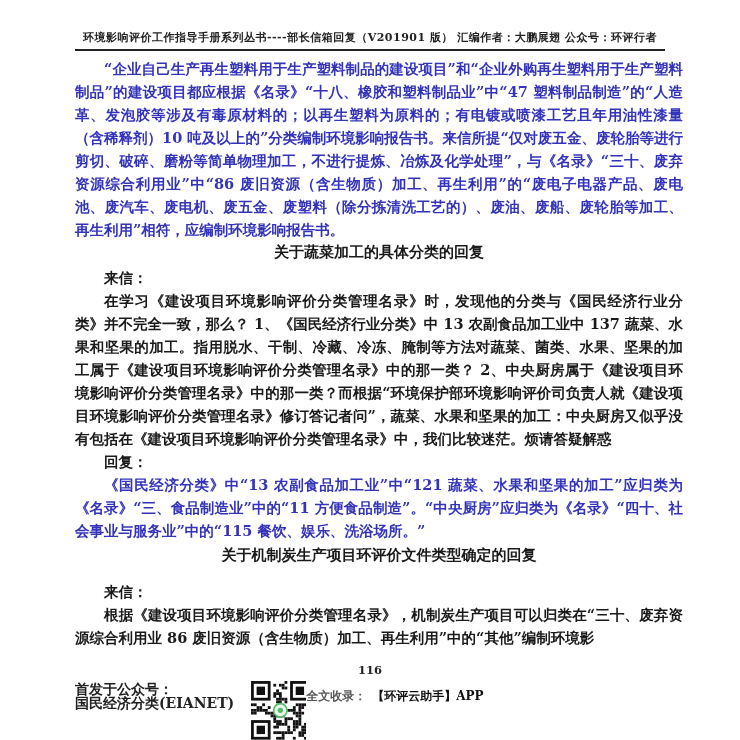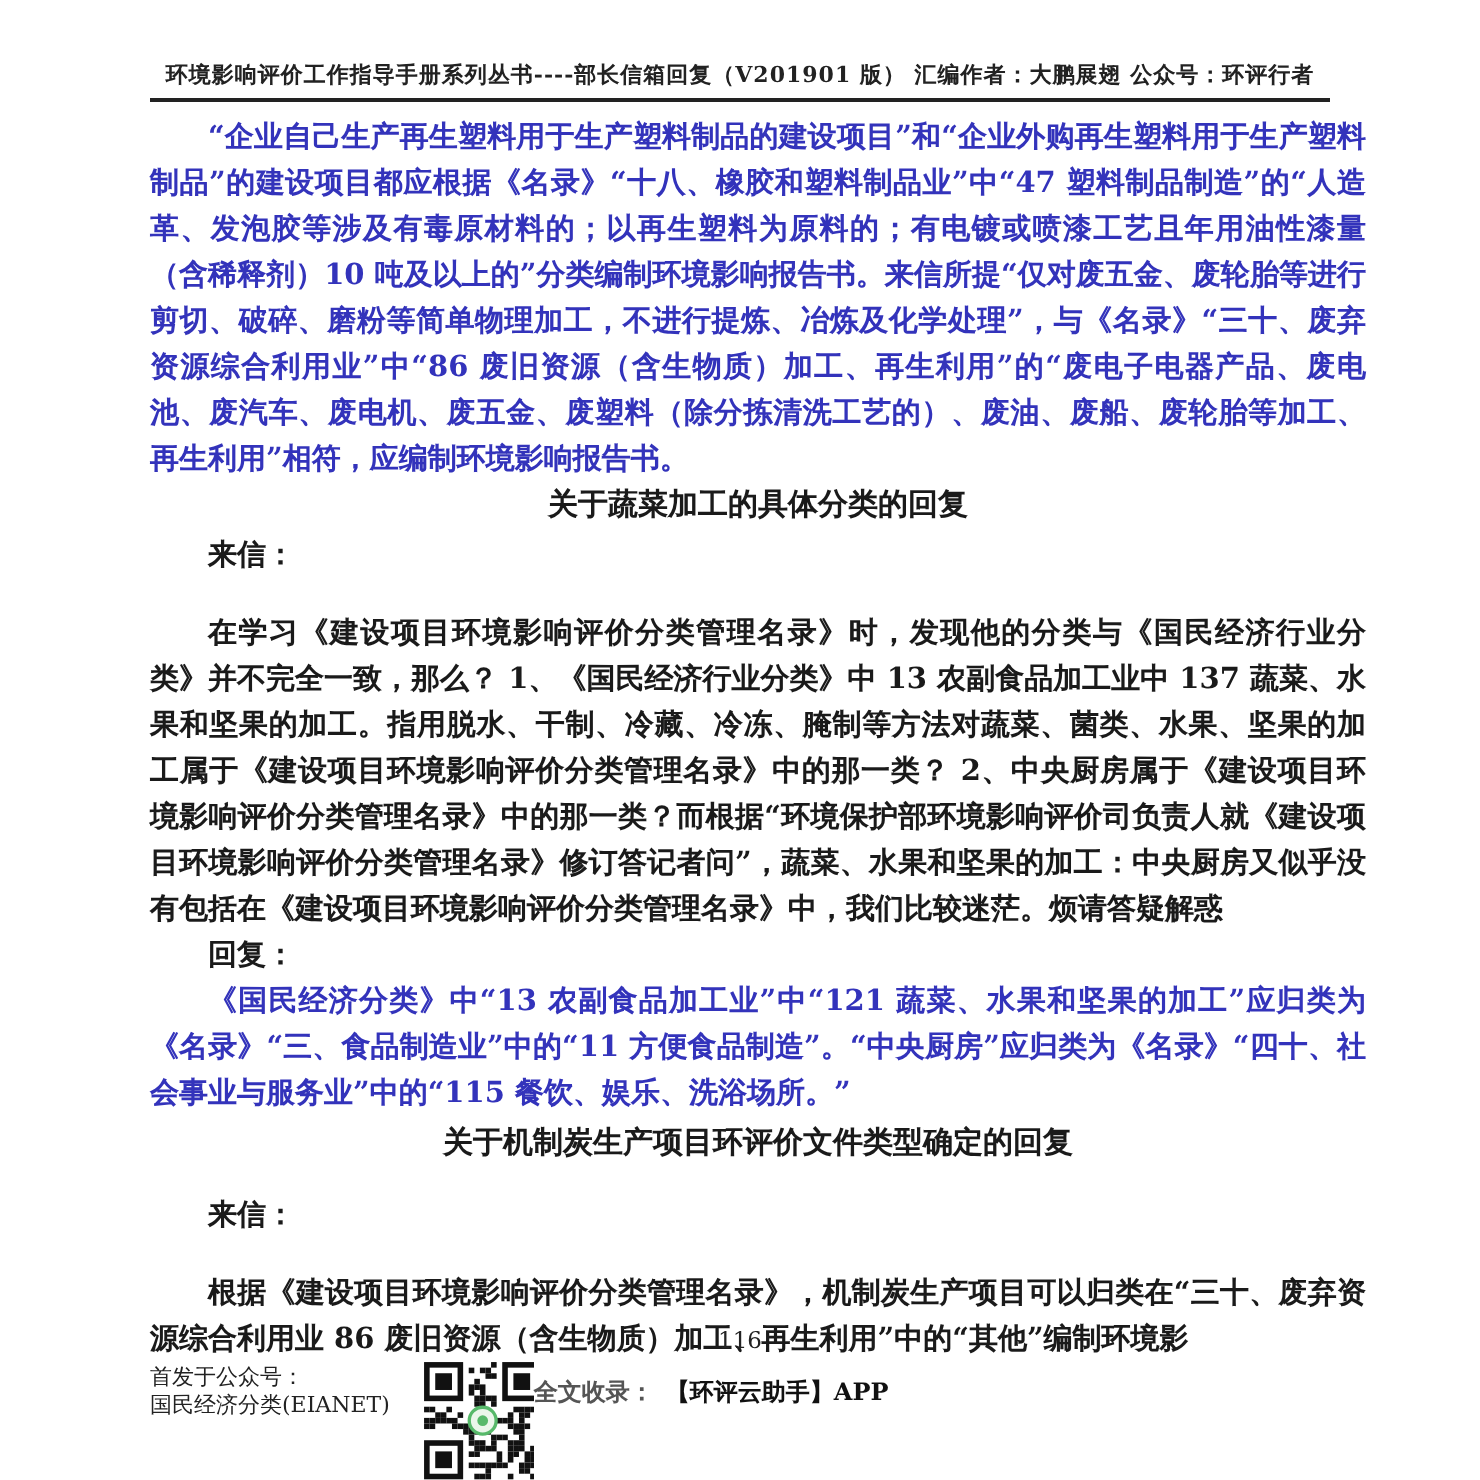--- a/index.html
+++ b/index.html
@@ -31,51 +31,51 @@
   .content{
     position:absolute;
     left:75px;right:57px;top:57px;
     font-size:14.5px;
     line-height:23px;
     font-weight:600;
     text-align:justify;
   }
   .para{margin:0;text-indent:2em;}
   .blue{color:#3333bb;}
-  .black{color:#1a1a1a;margin-top:16px;}
+  .black{color:#1a1a1a;}
   .doc-heading{
     margin:0;
     font-size:15px;
     font-weight:bold;
     color:#1a1a1a;
     text-align:center;
     text-indent:0;
     line-height:23px;
   }
   .label{margin:0;text-indent:2em;}
   .gap-before{margin-top:13px;}
   .gap-small{margin-top:2px;}
   .footer{
     position:absolute;
     left:75px;right:75px;top:663px;
   }
   .page-num{
     text-align:center;
     font-size:11.5px;
-    font-weight:normal;
+    font-weight:bold;
     color:#222;
     margin-bottom:3px;
   }
   .footer-row{
     display:flex;
     align-items:flex-start;
   }
   .footer-left{
-    font-size:11px;
-    font-weight:normal;
+    font-size:14px;
+    font-weight:bold;
     line-height:14px;
     color:#222;
     white-space:nowrap;
     padding-top:2px;
   }
   .qr-box{
     margin-left:16px;
     width:56px;height:62px;
     overflow:hidden;
   }

